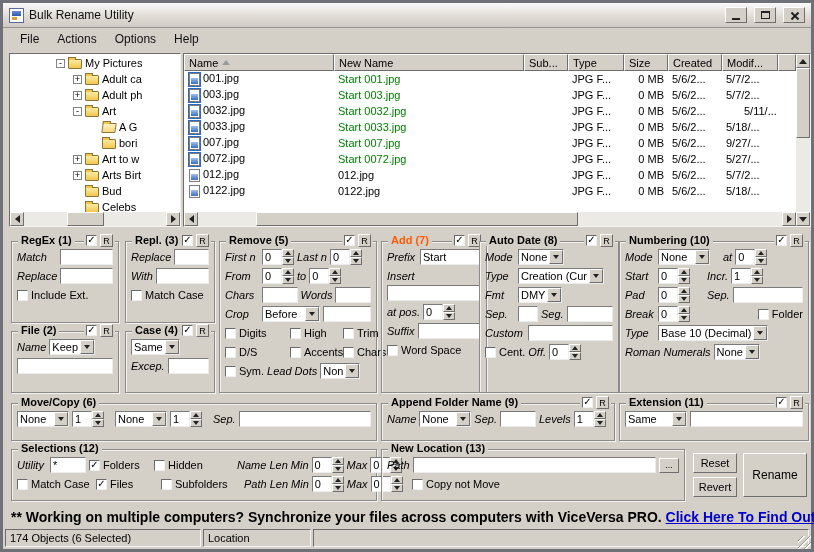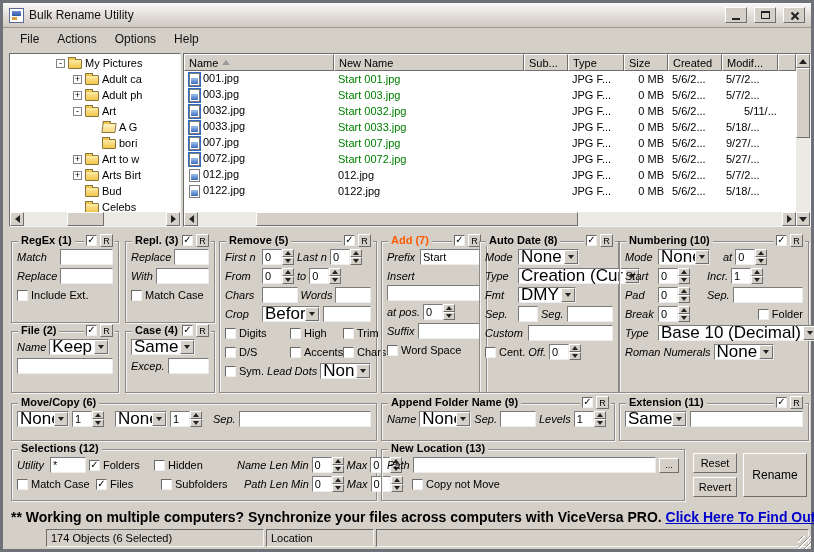--- a/index.html
+++ b/index.html
@@ -70,21 +70,21 @@
   
   .grp { position:absolute; border:1px solid #8b8b8b; box-shadow:1px 1px 0 #f4f2ee, inset 1px 1px 0 #f4f2ee; padding-top:4px; }
   .grp-title { position:absolute; top:-8px; left:6px; background:#d4d0c8; padding:0 3px; font-size:11px; font-weight:bold; }
   .grp-title.orange { color:#ff5a00; }
   .grp-hdr { position:absolute; top:-8px; right:3px; display:flex; gap:3px; align-items:center; background:#d4d0c8; padding:0 2px; }
   .r { display:flex; align-items:center; gap:3px; margin:3px 5px; font-size:11px; min-height:16px; }
   .l { font-size:11px; white-space:nowrap; flex:none;font-style:italic; }
   .f { flex:1; min-width:0; }
   .txt { background:#fff; border:1px solid; border-color:#7b7b7b #ededed #ededed #7b7b7b; font-size:11px; height:16px; padding:0 2px; outline:none; }
   .dd { display:flex; background:#fff; border:1px solid; border-color:#7b7b7b #ededed #ededed #7b7b7b; height:16px; align-items:center; flex:none; }
-  .ddv { flex:1; padding:0 2px; font-size:17px; white-space:nowrap; overflow:hidden; }
+  .ddv { flex:1; padding:0 2px; font-size:11px; white-space:nowrap; overflow:hidden; }
   .ddb { width:14px; height:14px; background:#d4d0c8; border:1px solid; border-color:#fff #6e6e6e #6e6e6e #fff;
          display:flex; align-items:center; justify-content:center; flex:none; }
   .spin { display:flex; flex:none; }
   .sv { width:20px; flex:none; }
   .sbtns { display:flex; flex-direction:column; width:12px; }
   .sb { height:8px; background:#d4d0c8; border:1px solid; border-color:#fff #6e6e6e #6e6e6e #fff;
         display:flex; align-items:center; justify-content:center; }
   .cb { display:inline-flex; align-items:center; gap:3px; flex:none; }
   .cbbox { width:11px; height:11px; background:#fff; border:1px solid; border-color:#6a6a6a #efefef #efefef #6a6a6a;
            display:inline-flex; align-items:center; justify-content:center; font-size:10px; line-height:1; flex:none; }
@@ -959,18 +959,18 @@
 
   <button class="btn" style="left:690px;top:450px;width:44px;height:20px;">Reset</button>
   <button class="btn" style="left:690px;top:474px;width:44px;height:20px;">Revert</button>
   <button class="btn" style="left:740px;top:450px;width:64px;height:44px;font-size:12px;">Rename</button>
 
   <div class="adline">
     <span>** Working on multiple computers?</span><span> Synchronize your files across computers with </span><span>ViceVersa PRO</span><span>. </span><span class="adlink">Click Here To Find Out More ...</span>
   </div>
 
   <div class="statusbar">
-    <div class="scell" style="width:218px;margin-left:41px;">174 Objects (6 Selected)</div>
+    <div class="scell" style="width:196px;">174 Objects (6 Selected)</div>
     <div class="scell" style="width:108px;">Location</div>
     <div class="scell" style="flex:1;"></div>
   </div>
   <div class="grip"></div>
 </div>
 
 </body></html>

